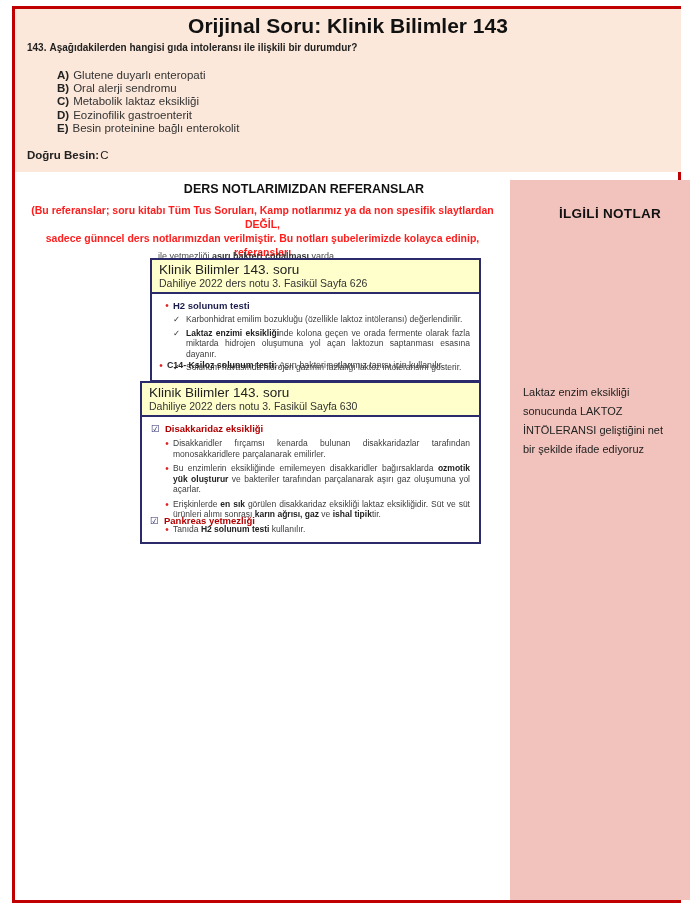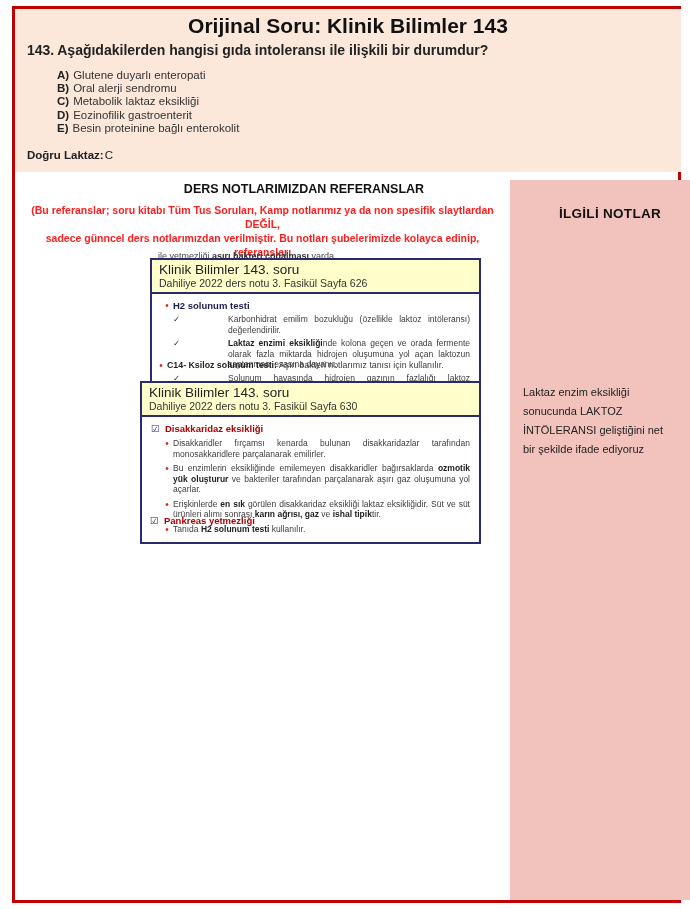--- a/index.html
+++ b/index.html
@@ -5,21 +5,21 @@
   * { margin:0; padding:0; box-sizing:border-box; }
   html,body { background:#ffffff; }
   body { font-family:"Liberation Sans", sans-serif; }
   .page { position:relative; width:690px; height:909px; background:#ffffff; overflow:hidden; }
   .frame { position:absolute; left:12px; top:6px; width:669px; height:897px;
            border:3px solid #c00000; background:#ffffff; }
 
   
   .peach { position:absolute; left:0; top:0; width:666px; height:163px; background:#fce8da; }
   .main-title { text-align:center; padding-top:5px; font-size:21px; font-weight:bold; color:#111; }
-  .question-line { position:absolute; left:12px; top:33px; font-size:14px; font-weight:bold; color:#222; }
+  .question-line { position:absolute; left:12px; top:33px; font-size:10px; font-weight:bold; color:#222; }
   .question-line .qnum { margin-right:3px; }
   .options { position:absolute; left:42px; top:60px; font-size:11.5px; color:#333; line-height:13.2px; }
   .options .opt b { color:#222; margin-right:4px; }
   .answer-line { position:absolute; left:12px; top:140px; font-size:11.5px; color:#222; }
   .answer-line b { margin-right:1px; }
 
   
   .refs-heading { position:absolute; left:0; top:173px; width:578px; text-align:center;
                   font-size:12.5px; font-weight:bold; color:#111; }
   .disclaimer { position:absolute; left:10px; top:194px; width:475px; text-align:center;
@@ -32,21 +32,21 @@
   .note-box .nb-head { background:#ffffcc; border:2px solid #2b2b6b; padding:2px 7px 3px 7px; }
   .nb-title { font-size:13.5px; color:#222; }
   .nb-subtitle { font-size:10.5px; color:#333; }
   .note-box .nb-body { background:#ffffff; border:2px solid #2b2b6b; margin-top:-2px; padding:6px 9px 7px 9px; }
 
   .row { display:flex; align-items:flex-start; }
   .bullet-icon { color:#e02020; font-size:10px; line-height:11px; width:12px; flex:0 0 12px; text-align:center; }
   .bullet-title { font-size:9.5px; font-weight:bold; color:#1c1c4e; line-height:11px; }
   .check-row { margin:3px 0 0 12px; }
   .check-icon { color:#3a3a3a; font-size:8.5px; line-height:10.5px; width:13px; flex:0 0 13px; }
-  .check-text { font-size:8.5px; color:#3c3c3c; line-height:10.5px; text-align:justify;margin-left:42px; }
+  .check-text { font-size:8.5px; color:#3c3c3c; line-height:10.5px; text-align:justify; }
   .check-text b, .bullet-text b { color:#222; }
 
   .free-bullet { position:absolute; z-index:2; width:330px; }
   .free-bullet .bullet-text { font-size:8.8px; color:#3c3c3c; line-height:10.5px; }
   .free-bullet .bullet-text b { color:#222; }
 
   .cbx-row { margin-bottom:4px; }
   .cbx-icon { color:#2b2b6b; font-size:9.5px; line-height:11px; width:14px; flex:0 0 14px; }
   .cbx-label { font-size:9.5px; font-weight:bold; color:#b30000; line-height:11px; }
   .b2-bullet { margin:4px 0 0 10px; }
@@ -71,21 +71,21 @@
         <b class="qnum">143.</b><span>Aşağıdakilerden hangisi gıda intoleransı ile ilişkili bir durumdur?</span>
       </div>
       <div class="options">
         <div class="opt"><b>A)</b><span>Glutene duyarlı enteropati</span></div>
         <div class="opt"><b>B)</b><span>Oral alerji sendromu</span></div>
         <div class="opt"><b>C)</b><span>Metabolik laktaz eksikliği</span></div>
         <div class="opt"><b>D)</b><span>Eozinofilik gastroenterit</span></div>
         <div class="opt"><b>E)</b><span>Besin proteinine bağlı enterokolit</span></div>
       </div>
       <div class="answer-line">
-        <b>Doğru Laktaz:</b><span>C</span>
+        <b>Doğru Besin:</b><span>C</span>
       </div>
     </div>
 
     <div class="refs-heading">DERS NOTLARIMIZDAN REFERANSLAR</div>
     <div class="disclaimer">
       <div>(Bu referanslar; soru kitabı Tüm Tus Soruları, Kamp notlarımız ya da non spesifik slaytlardan DEĞİL,</div>
       <div>sadece günncel ders notlarımızdan verilmiştir. Bu notları şubelerimizde kolayca edinip, referansları</div>
       <div>kontrol edebilirsiniz.)</div>
     </div>
 

